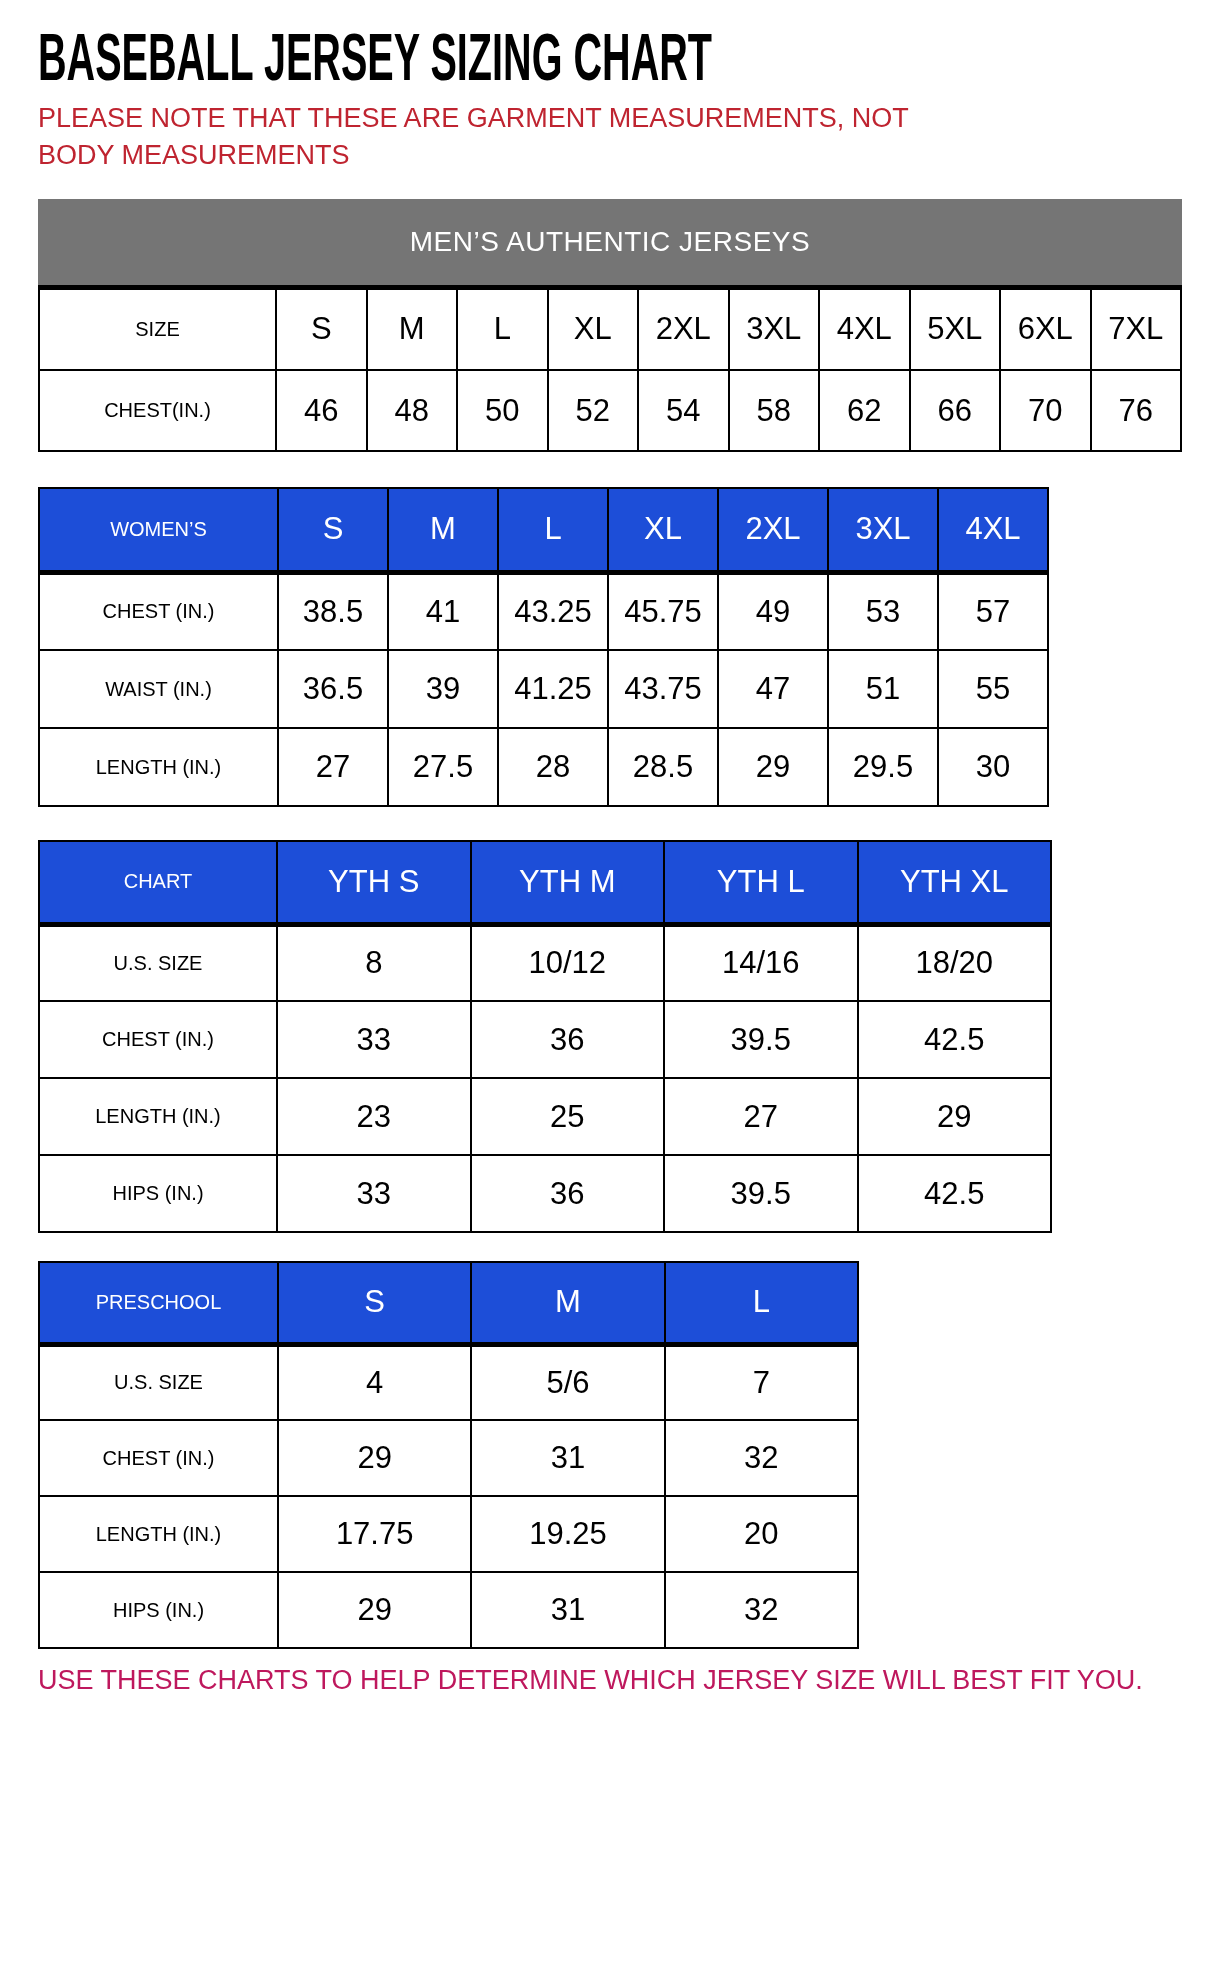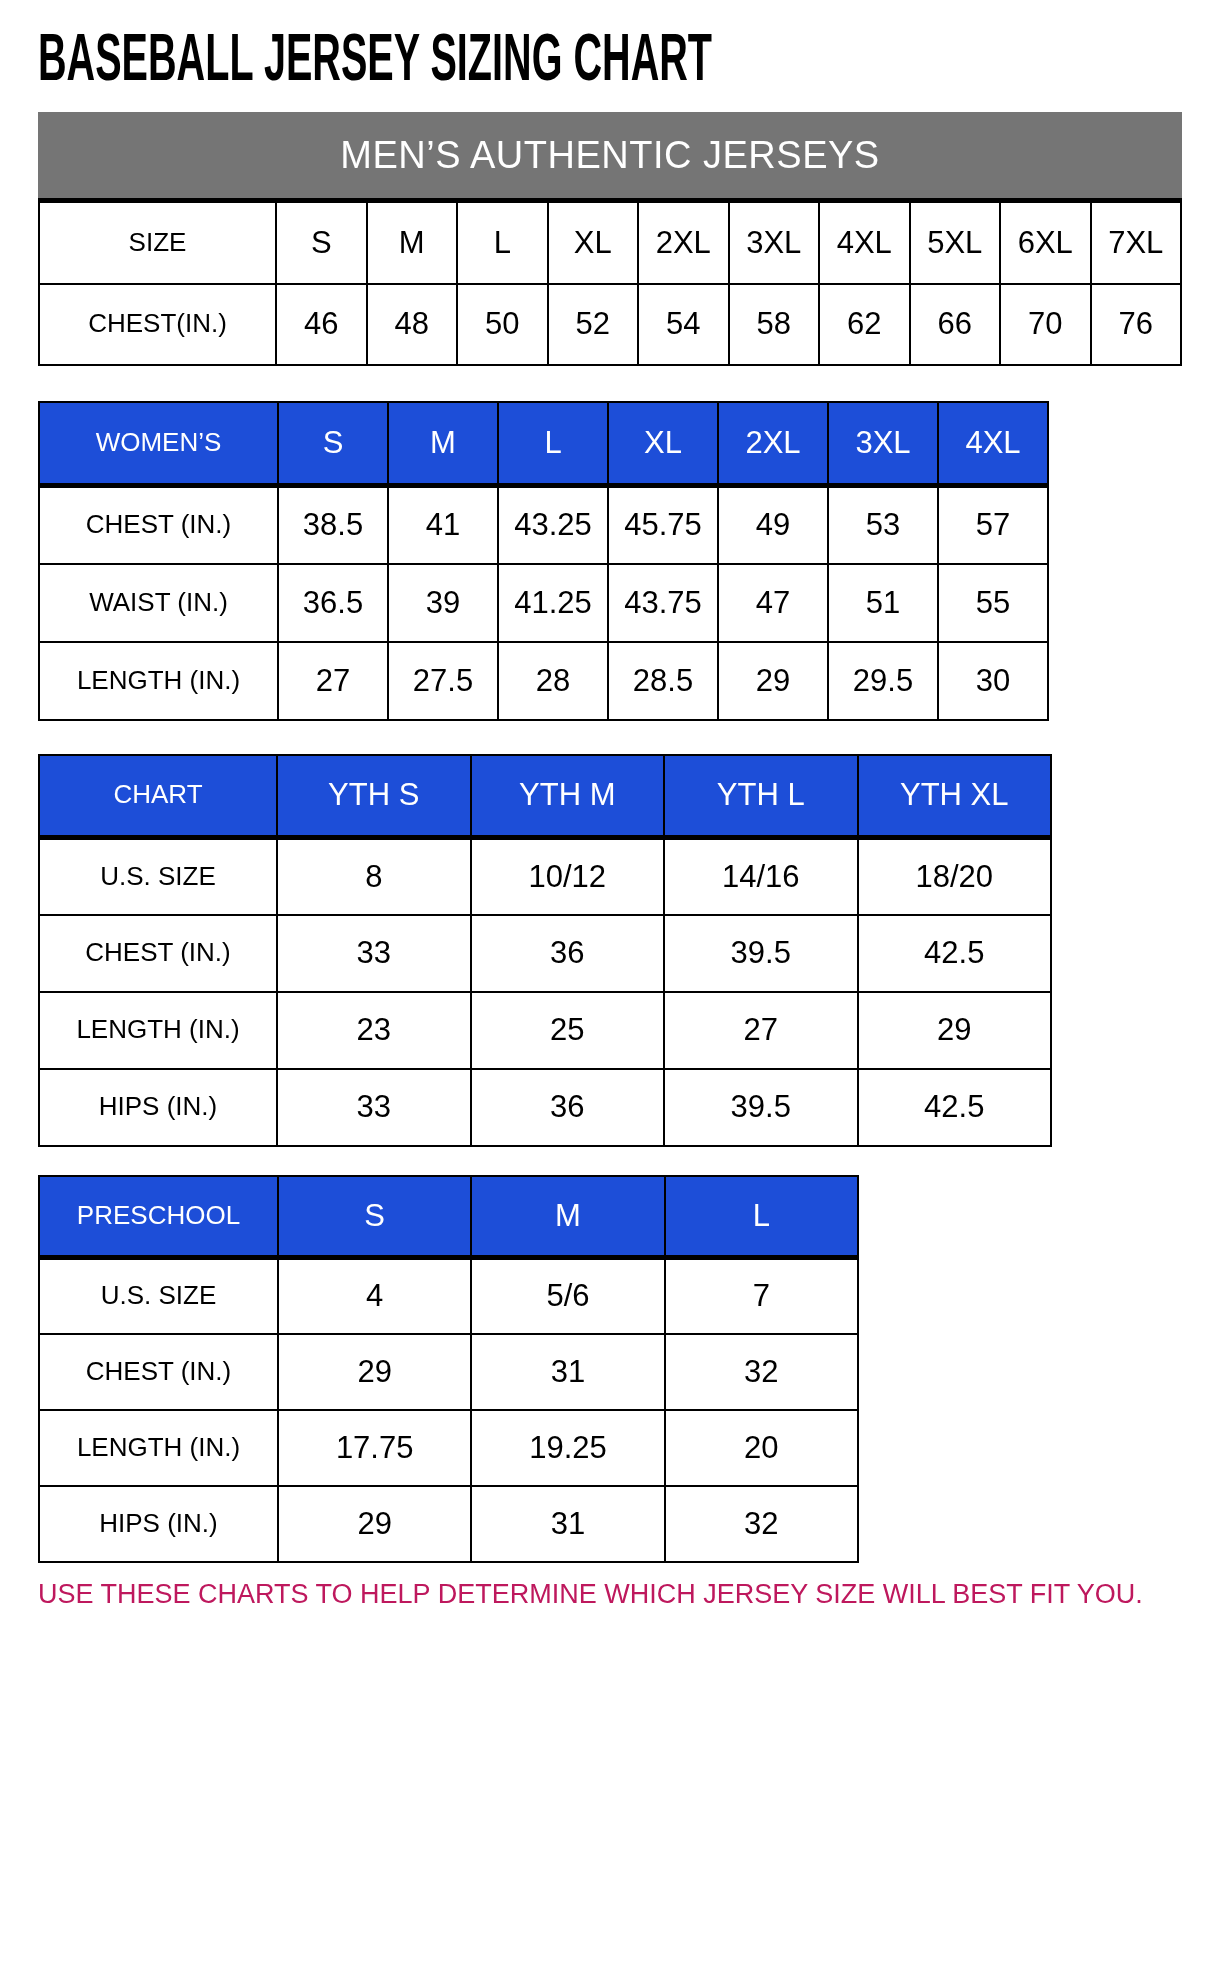--- a/index.html
+++ b/index.html
@@ -20,29 +20,29 @@
 
   .note {
     margin: 12px 0 0 0; max-width: 935px;
     color: #BF2430; font-size: 27px; line-height: 1.38; font-weight: 400;
   }
 
   .banner {
     margin-top: 24px; width: 1144px; height: 86px;
     background: #757575; color: #ffffff;
     display: flex; align-items: center; justify-content: center;
-    font-size: 38px; letter-spacing: 0.5px; text-align: right;
+    font-size: 28px; letter-spacing: 0.5px; text-align: right;
   }
 
   table.sz { border-collapse: collapse; table-layout: fixed; }
   table.sz td {
     border: 2px solid #000; text-align: center; vertical-align: middle;
     font-size: 31px; padding: 0 4px; overflow: hidden;
   }
-  table.sz td.lbl { font-size: 26px; line-height: 1.15; }
+  table.sz td.lbl { font-size: 20px; line-height: 1.15; }
   td.gh {
     background: #1d4ed8; color: #fff;
     border-bottom: 5px solid #000 !important;
   }
 
   .mens  { width: 1144px; border-top: 5px solid #000; }
   .mens td { height: 81px; }
   .mens tr.hdr td { height: 83px; }
 
   .womens { width: 1011px; margin-top: 35px; }
@@ -62,20 +62,21 @@
     color: #be185d; font-size: 27px; font-weight: 400; white-space: nowrap;
   }
 </style>
 </head>
 <body>
 
 <div class="content">
 
   <h1 class="title">BASEBALL JERSEY SIZING CHART</h1>
 
+  <p class="note">PLEASE NOTE THAT THESE ARE GARMENT MEASUREMENTS, NOT BODY MEASUREMENTS</p>
 
   <div class="banner">MEN’S AUTHENTIC JERSEYS</div>
 
   <table class="sz mens">
     <colgroup>
         <col style="width:237px">
         <col span="10">
       </colgroup>
     <tbody>
         <tr class="hdr">

